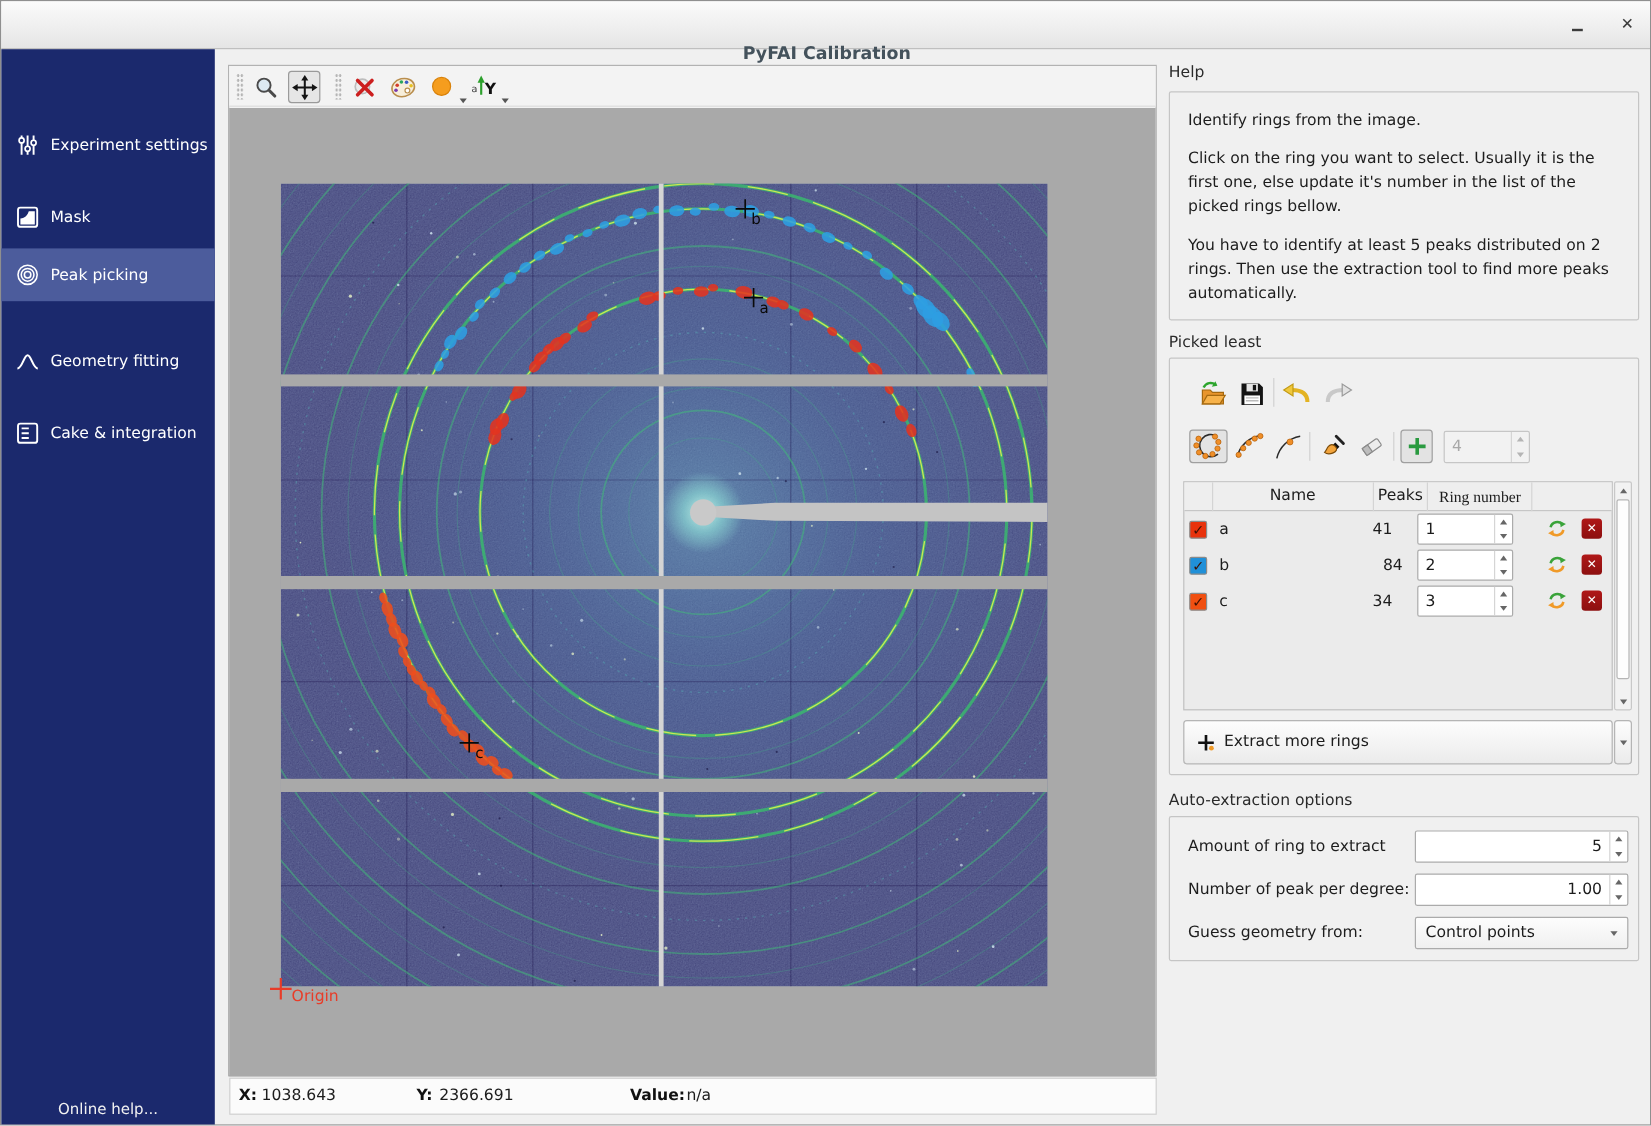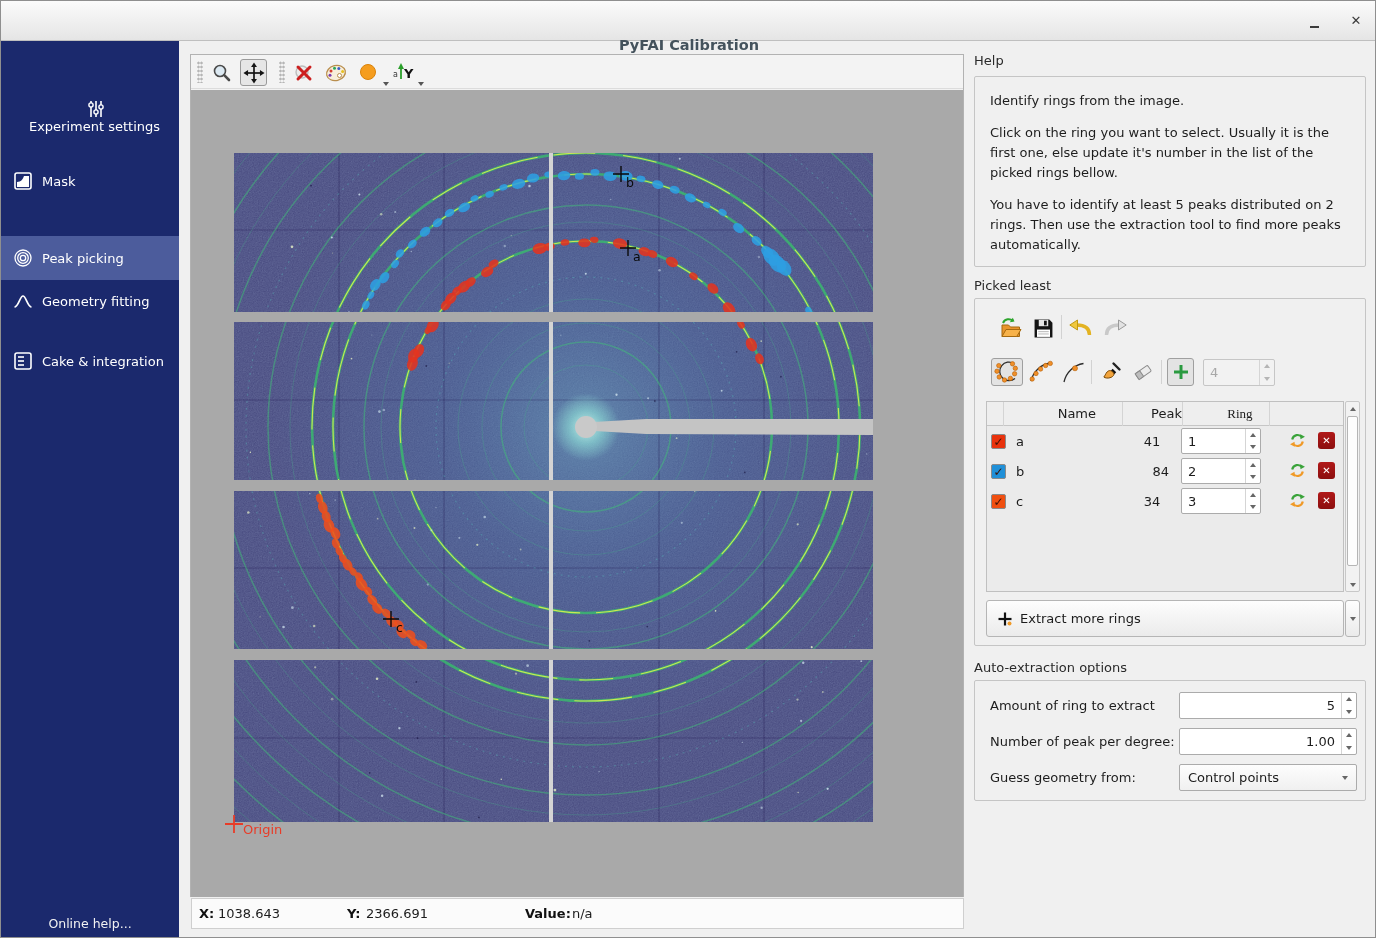--- a/index.html
+++ b/index.html
@@ -48,21 +48,21 @@
   .spin .val{flex:1;padding:4px 6px;line-height:17px;}
   .spin.num .val{text-align:right;}
   .spin .arrows{width:15px;border-left:1px solid #d5d5d5;display:flex;flex-direction:column;}
   .spin .arrows div{flex:1;display:flex;align-items:center;justify-content:center;cursor:pointer;}
   .sa-up{width:0;height:0;border-left:3.5px solid transparent;border-right:3.5px solid transparent;border-bottom:4.5px solid #666;}
   .sa-dn{width:0;height:0;border-left:3.5px solid transparent;border-right:3.5px solid transparent;border-top:4.5px solid #666;}
   .spin.disabled{background:#f2f2f2;color:#a8a8a8;border-color:#c6c6c6;}
   .spin.disabled .sa-up{border-bottom-color:#b5b5b5}.spin.disabled .sa-dn{border-top-color:#b5b5b5}
   
   .ptable{position:absolute;background:#ebebeb;border:1px solid #c0c0c0;}
-  .thead{display:flex;height:24px;background:#eeeeee;border-bottom:1px solid #c6c6c6;align-items:center;gap:28px;}
+  .thead{display:flex;height:24px;background:#eeeeee;border-bottom:1px solid #c6c6c6;align-items:center;}
   .thead div{text-align:center;border-right:1px solid #d4d4d4;height:24px;line-height:24px;overflow:hidden;}
   .trow{display:flex;height:30px;align-items:center;position:relative;}
   .cb{width:15px;height:15px;margin-left:4px;border:1px solid #8a8a8a;border-radius:2px;
      color:#3a1004;font-size:12px;font-weight:bold;line-height:14px;text-align:center;}
   .cb::after{content:"✓";}
   .refresh-btn,.del-btn{position:absolute;top:6px;width:17px;height:17px;cursor:pointer;}
   .del-btn{background:linear-gradient(#b01818,#8c0f0f);border-radius:3px;color:#fff;font-size:10px;font-weight:bold;
      text-align:center;line-height:17px;}
   .del-btn::after{content:"✕";}
   
@@ -83,21 +83,21 @@
 
 <div class="window">
 
   <div class="titlebar">
     <span class="title">PyFAI Calibration</span>
     <div class="win-btn" style="left:1300px;"><span class="minbar"></span></div>
     <div class="win-btn" style="left:1342px;"><span>✕</span></div>
   </div>
 
   <div class="sidebar">
-    <div class="nav-item" style="top:58px;flex-direction:column;">
+    <div class="nav-item" style="top:58px;">
       <span class="nav-ico">
           <svg viewBox="0 0 20 20">
             <g stroke="#fff" stroke-width="1.6">
               <line x1="5" y1="2" x2="5" y2="18"></line>
               <line x1="10" y1="2" x2="10" y2="18"></line>
               <line x1="15" y1="2" x2="15" y2="18"></line>
             </g>
             <g fill="#1b296d" stroke="#fff" stroke-width="1.4">
               <circle cx="5" cy="6" r="2.1"></circle>
               <circle cx="10" cy="13" r="2.1"></circle>
@@ -109,21 +109,21 @@
     </div>
     <div class="nav-item" style="top:118px;">
       <span class="nav-ico">
           <svg viewBox="0 0 20 20">
             <rect x="2" y="2" width="16" height="16" rx="2" fill="none" stroke="#fff" stroke-width="1.6"></rect>
             <path d="M4 16 L4 11 C8 11 10 8 11 5 L16 5 L16 16 Z" fill="#fff"></path>
           </svg>
         </span>
       <span class="nav-label">Mask</span>
     </div>
-    <div class="nav-item sel" style="top:195px;">
+    <div class="nav-item sel" style="top:166px;">
       <span class="nav-ico">
           <svg viewBox="0 0 20 20" fill="none" stroke="#fff">
             <circle cx="10" cy="10" r="8" stroke-width="1.3"></circle>
             <circle cx="10" cy="10" r="5.3" stroke-width="1.3"></circle>
             <circle cx="10" cy="10" r="2.7" stroke-width="1.3"></circle>
           </svg>
         </span>
       <span class="nav-label">Peak picking</span>
     </div>
     <div class="nav-item" style="top:238px;">

